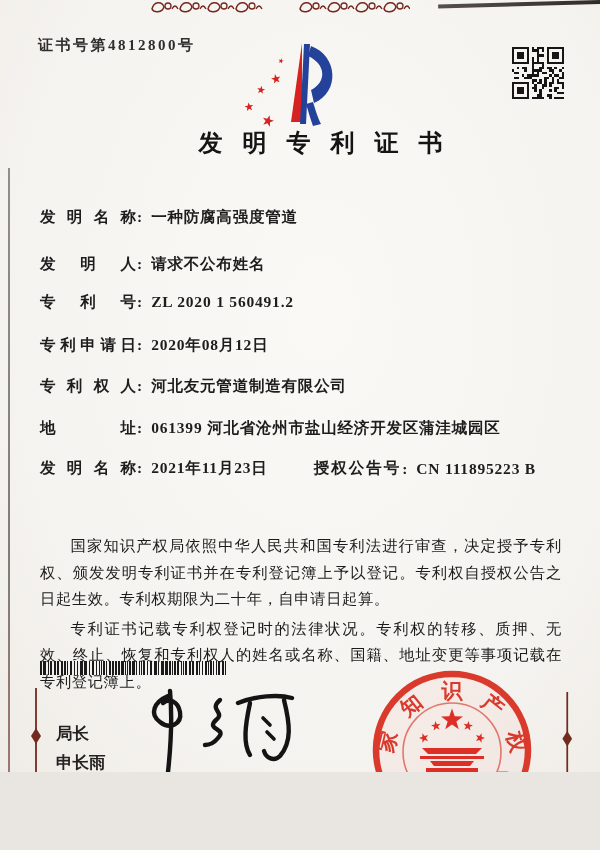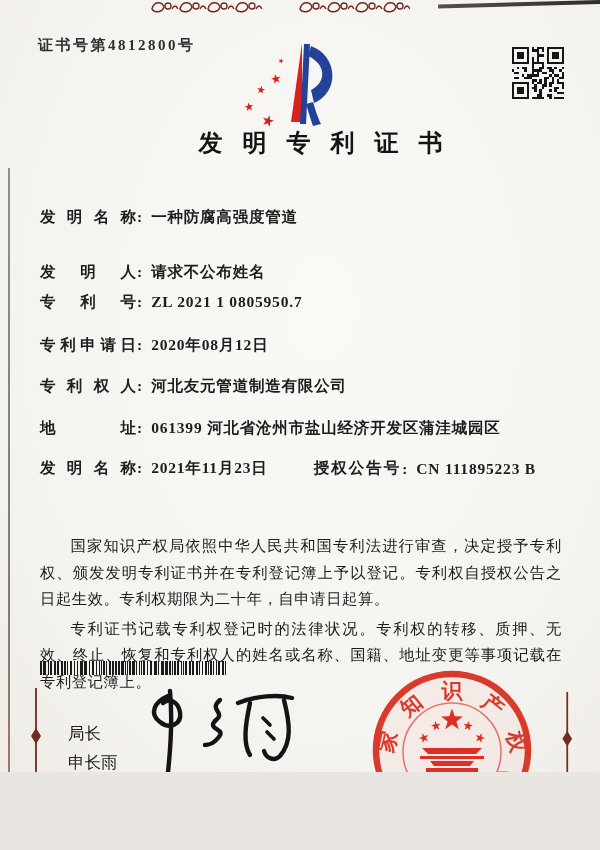--- a/index.html
+++ b/index.html
@@ -28,22 +28,22 @@
   .val{letter-spacing:.8px;white-space:nowrap;}
   .pair2{margin-left:46px;display:flex;align-items:center;}
   .pair2 .lbl2{letter-spacing:2px;}
 
   .bodytext{position:absolute;left:40px;top:497px;width:522px;margin-top:36px;}
   .bodytext p{margin:0 0 3px 0;font-size:15.3px;line-height:1.74;text-indent:2em;
         text-align:justify;letter-spacing:.6px;font-weight:500;color:#1b1b1b;}
 
   .barcode{position:absolute;left:40px;top:660px;width:190px;height:17px;}
 
-  .signoff{position:absolute;left:68px;top:719px;font-family:"Liberation Sans","DejaVu Sans",sans-serif;
-        font-size:16.5px;font-weight:400;line-height:1.75;color:#222;}
+  .signoff{position:absolute;left:56px;top:719px;font-family:"Liberation Sans","DejaVu Sans",sans-serif;
+        font-size:16.5px;font-weight:700;line-height:1.75;color:#222;}
   .signature{position:absolute;left:120px;top:678px;width:200px;height:122px;}
 
   .seal{position:absolute;left:364px;top:666px;width:180px;height:170px;}
   .ringch{font:700 21px "DejaVu Serif",serif;fill:#d93a2c;}
   .sealdate{font:700 13.5px "DejaVu Serif",serif;fill:#cf392d;opacity:.92;}
 
   .footer{position:absolute;left:0;top:819px;width:100%;text-align:right;
         font-size:13px;font-weight:600;letter-spacing:2px;color:#2a2a2a;}
 
   .band-bottom{position:absolute;left:0;top:838px;width:100%;height:12px;filter:blur(1.1px);opacity:.85;
@@ -246,29 +246,29 @@
     </g>
   </svg>
 
   <h1 class="title">发明专利证书</h1>
 
   <div class="row" style="top:207px">
     <span class="lbl">发明名称</span>
       <span class="colon">:</span>
     <span class="val">一种防腐高强度管道</span>
   </div>
-  <div class="row" style="top:262px">
+  <div class="row" style="top:254px">
     <span class="lbl">发明人</span>
       <span class="colon">:</span>
     <span class="val">请求不公布姓名</span>
   </div>
   <div class="row" style="top:292px">
     <span class="lbl">专利号</span>
       <span class="colon">:</span>
-    <span class="val">ZL 2021 1 0805950.7</span>
+    <span class="val">ZL 2020 1 560491.2</span>
   </div>
   <div class="row" style="top:335px">
     <span class="lbl">专利申请日</span>
       <span class="colon">:</span>
     <span class="val">2020年08月12日</span>
   </div>
   <div class="row" style="top:376px">
     <span class="lbl">专利权人</span>
       <span class="colon">:</span>
     <span class="val">河北友元管道制造有限公司</span>

